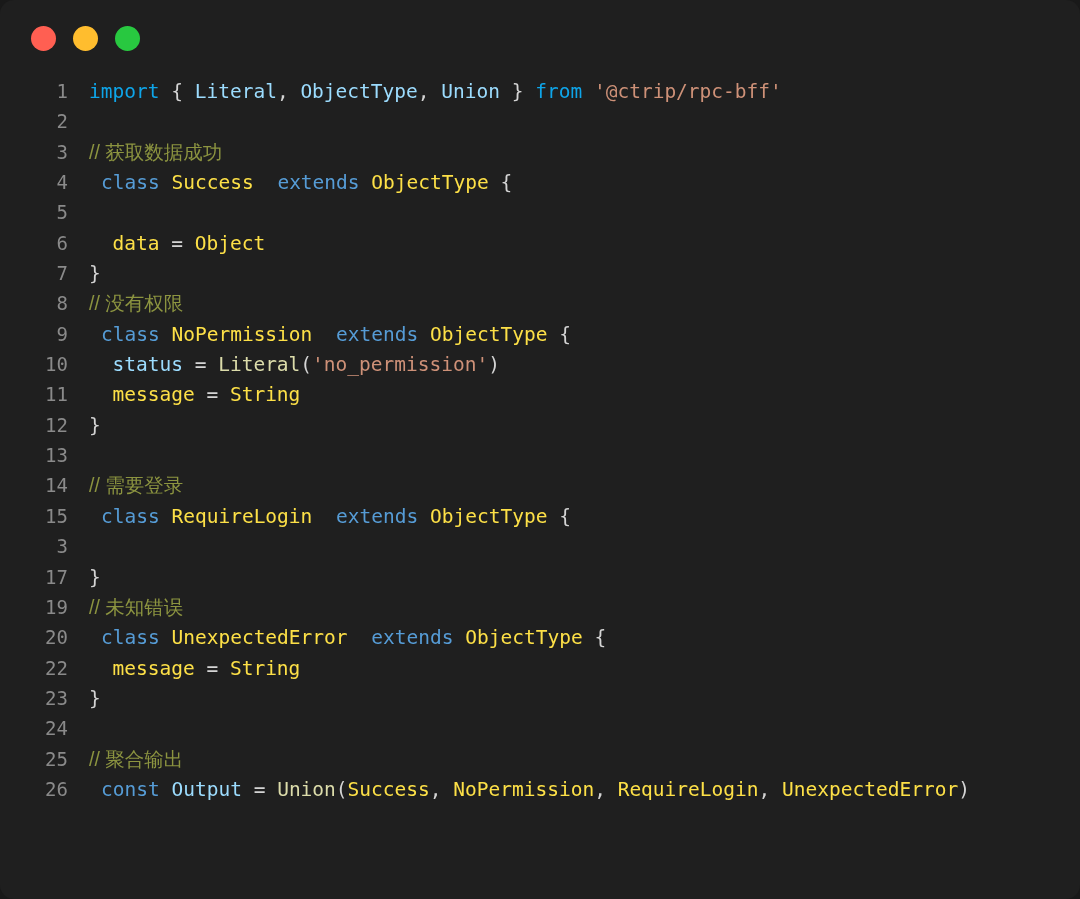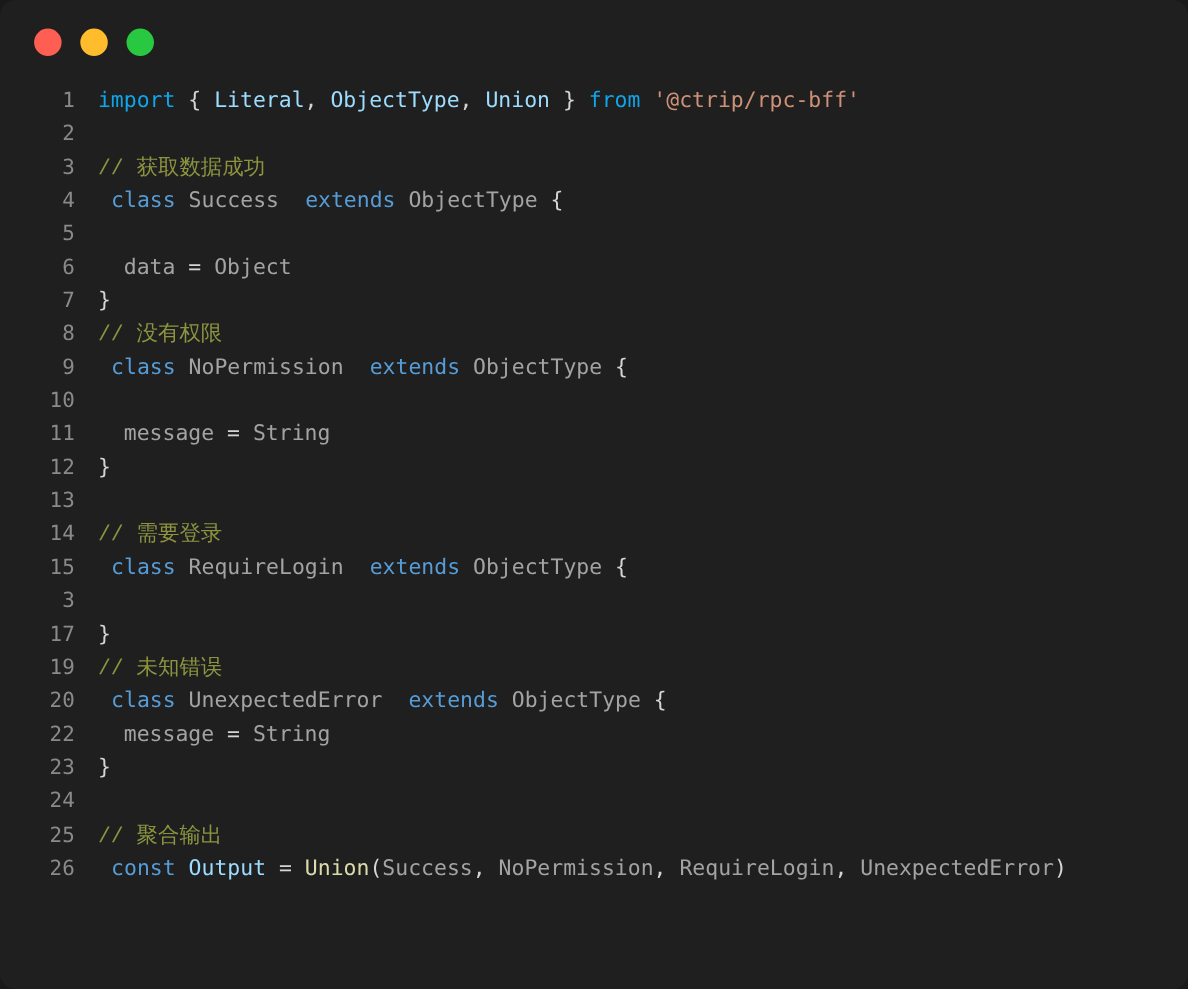--- a/index.html
+++ b/index.html
@@ -57,27 +57,27 @@
     padding-right: 0;
     user-select: none;
   }
   .code-text {
     padding-left: 21px;
     color: #D4D4D4;
     white-space: pre;
   }
   .t-kw      { color: #0ea5e9; margin-top: 25px; }
   .t-decl    { color: #569CD6; margin-left: 12px; }
-  .t-type    { color: #a3a3a3; }
+  .t-type    { color: #fde047; }
   .t-var     { color: #9CDCFE; }
   .t-fn      { color: #DCDCAA; }
   .t-str     { color: #CE9178; }
   .t-cmt     { color: #8C9440; }
   .t-punc    { color: #D4D4D4; }
-  .cjk       { font-family: Liberation Mono, monospace; }
+  .cjk       { font-family: Liberation Sans, sans-serif; }
 </style>
 </head>
 <body>
 
 <div id="window">
 
   <div id="titlebar">
     <span class="dot" style="background: rgb(255, 95, 82);"></span>
     <span class="dot" style="background: rgb(255, 189, 46);"></span>
     <span class="dot" style="background: rgb(40, 200, 64);"></span>
@@ -86,21 +86,21 @@
   <div id="code-area">
       <div class="code-line"><span class="gutter">1</span><span class="code-text"><span class="t-kw">import</span><span class="t-punc"> </span><span class="t-punc">{</span><span class="t-punc"> </span><span class="t-var">Literal</span><span class="t-punc">, </span><span class="t-var">ObjectType</span><span class="t-punc">, </span><span class="t-var">Union</span><span class="t-punc"> </span><span class="t-punc">}</span><span class="t-punc"> </span><span class="t-kw">from</span><span class="t-punc"> </span><span class="t-str">'@ctrip/rpc-bff'</span></span></div>
       <div class="code-line"><span class="gutter">2</span><span class="code-text"></span></div>
       <div class="code-line"><span class="gutter">3</span><span class="code-text"><span class="t-cmt cjk">// 获取数据成功</span></span></div>
       <div class="code-line"><span class="gutter">4</span><span class="code-text"><span class="t-decl">class</span><span class="t-punc"> </span><span class="t-type">Success</span><span class="t-punc"> </span><span class="t-decl">extends</span><span class="t-punc"> </span><span class="t-type">ObjectType</span><span class="t-punc"> {</span></span></div>
       <div class="code-line"><span class="gutter">5</span></div>
       <div class="code-line"><span class="gutter">6</span><span class="code-text"><span class="t-punc">  </span><span class="t-type">data</span><span class="t-punc"> = </span><span class="t-type">Object</span></span></div>
       <div class="code-line"><span class="gutter">7</span><span class="code-text"><span class="t-punc">}</span></span></div>
       <div class="code-line"><span class="gutter">8</span><span class="code-text"><span class="t-cmt cjk">// 没有权限</span></span></div>
       <div class="code-line"><span class="gutter">9</span><span class="code-text"><span class="t-decl">class</span><span class="t-punc"> </span><span class="t-type">NoPermission</span><span class="t-punc"> </span><span class="t-decl">extends</span><span class="t-punc"> </span><span class="t-type">ObjectType</span><span class="t-punc"> {</span></span></div>
-      <div class="code-line"><span class="gutter">10</span></div>
+      <div class="code-line"><span class="gutter">10</span><span class="code-text"><span class="t-punc">  </span><span class="t-var">status</span><span class="t-punc"> = </span><span class="t-fn">Literal</span><span class="t-punc">(</span><span class="t-str">'no_permission'</span><span class="t-punc">)</span></span></div>
       <div class="code-line"><span class="gutter">11</span><span class="code-text"><span class="t-punc">  </span><span class="t-type">message</span><span class="t-punc"> = </span><span class="t-type">String</span></span></div>
       <div class="code-line"><span class="gutter">12</span><span class="code-text"><span class="t-punc">}</span></span></div>
       <div class="code-line"><span class="gutter">13</span><span class="code-text"></span></div>
       <div class="code-line"><span class="gutter">14</span><span class="code-text"><span class="t-cmt cjk">// 需要登录</span></span></div>
       <div class="code-line"><span class="gutter">15</span><span class="code-text"><span class="t-decl">class</span><span class="t-punc"> </span><span class="t-type">RequireLogin</span><span class="t-punc"> </span><span class="t-decl">extends</span><span class="t-punc"> </span><span class="t-type">ObjectType</span><span class="t-punc"> {</span></span></div>
       <div class="code-line"><span class="gutter">3</span></div>
       <div class="code-line"><span class="gutter">17</span><span class="code-text"><span class="t-punc">}</span></span></div>
       <div class="code-line"><span class="gutter">19</span><span class="code-text"><span class="t-cmt cjk">// 未知错误</span></span></div>
       <div class="code-line"><span class="gutter">20</span><span class="code-text"><span class="t-decl">class</span><span class="t-punc"> </span><span class="t-type">UnexpectedError</span><span class="t-punc"> </span><span class="t-decl">extends</span><span class="t-punc"> </span><span class="t-type">ObjectType</span><span class="t-punc"> {</span></span></div>
       <div class="code-line"><span class="gutter">22</span><span class="code-text"><span class="t-punc">  </span><span class="t-type">message</span><span class="t-punc"> = </span><span class="t-type">String</span></span></div>

